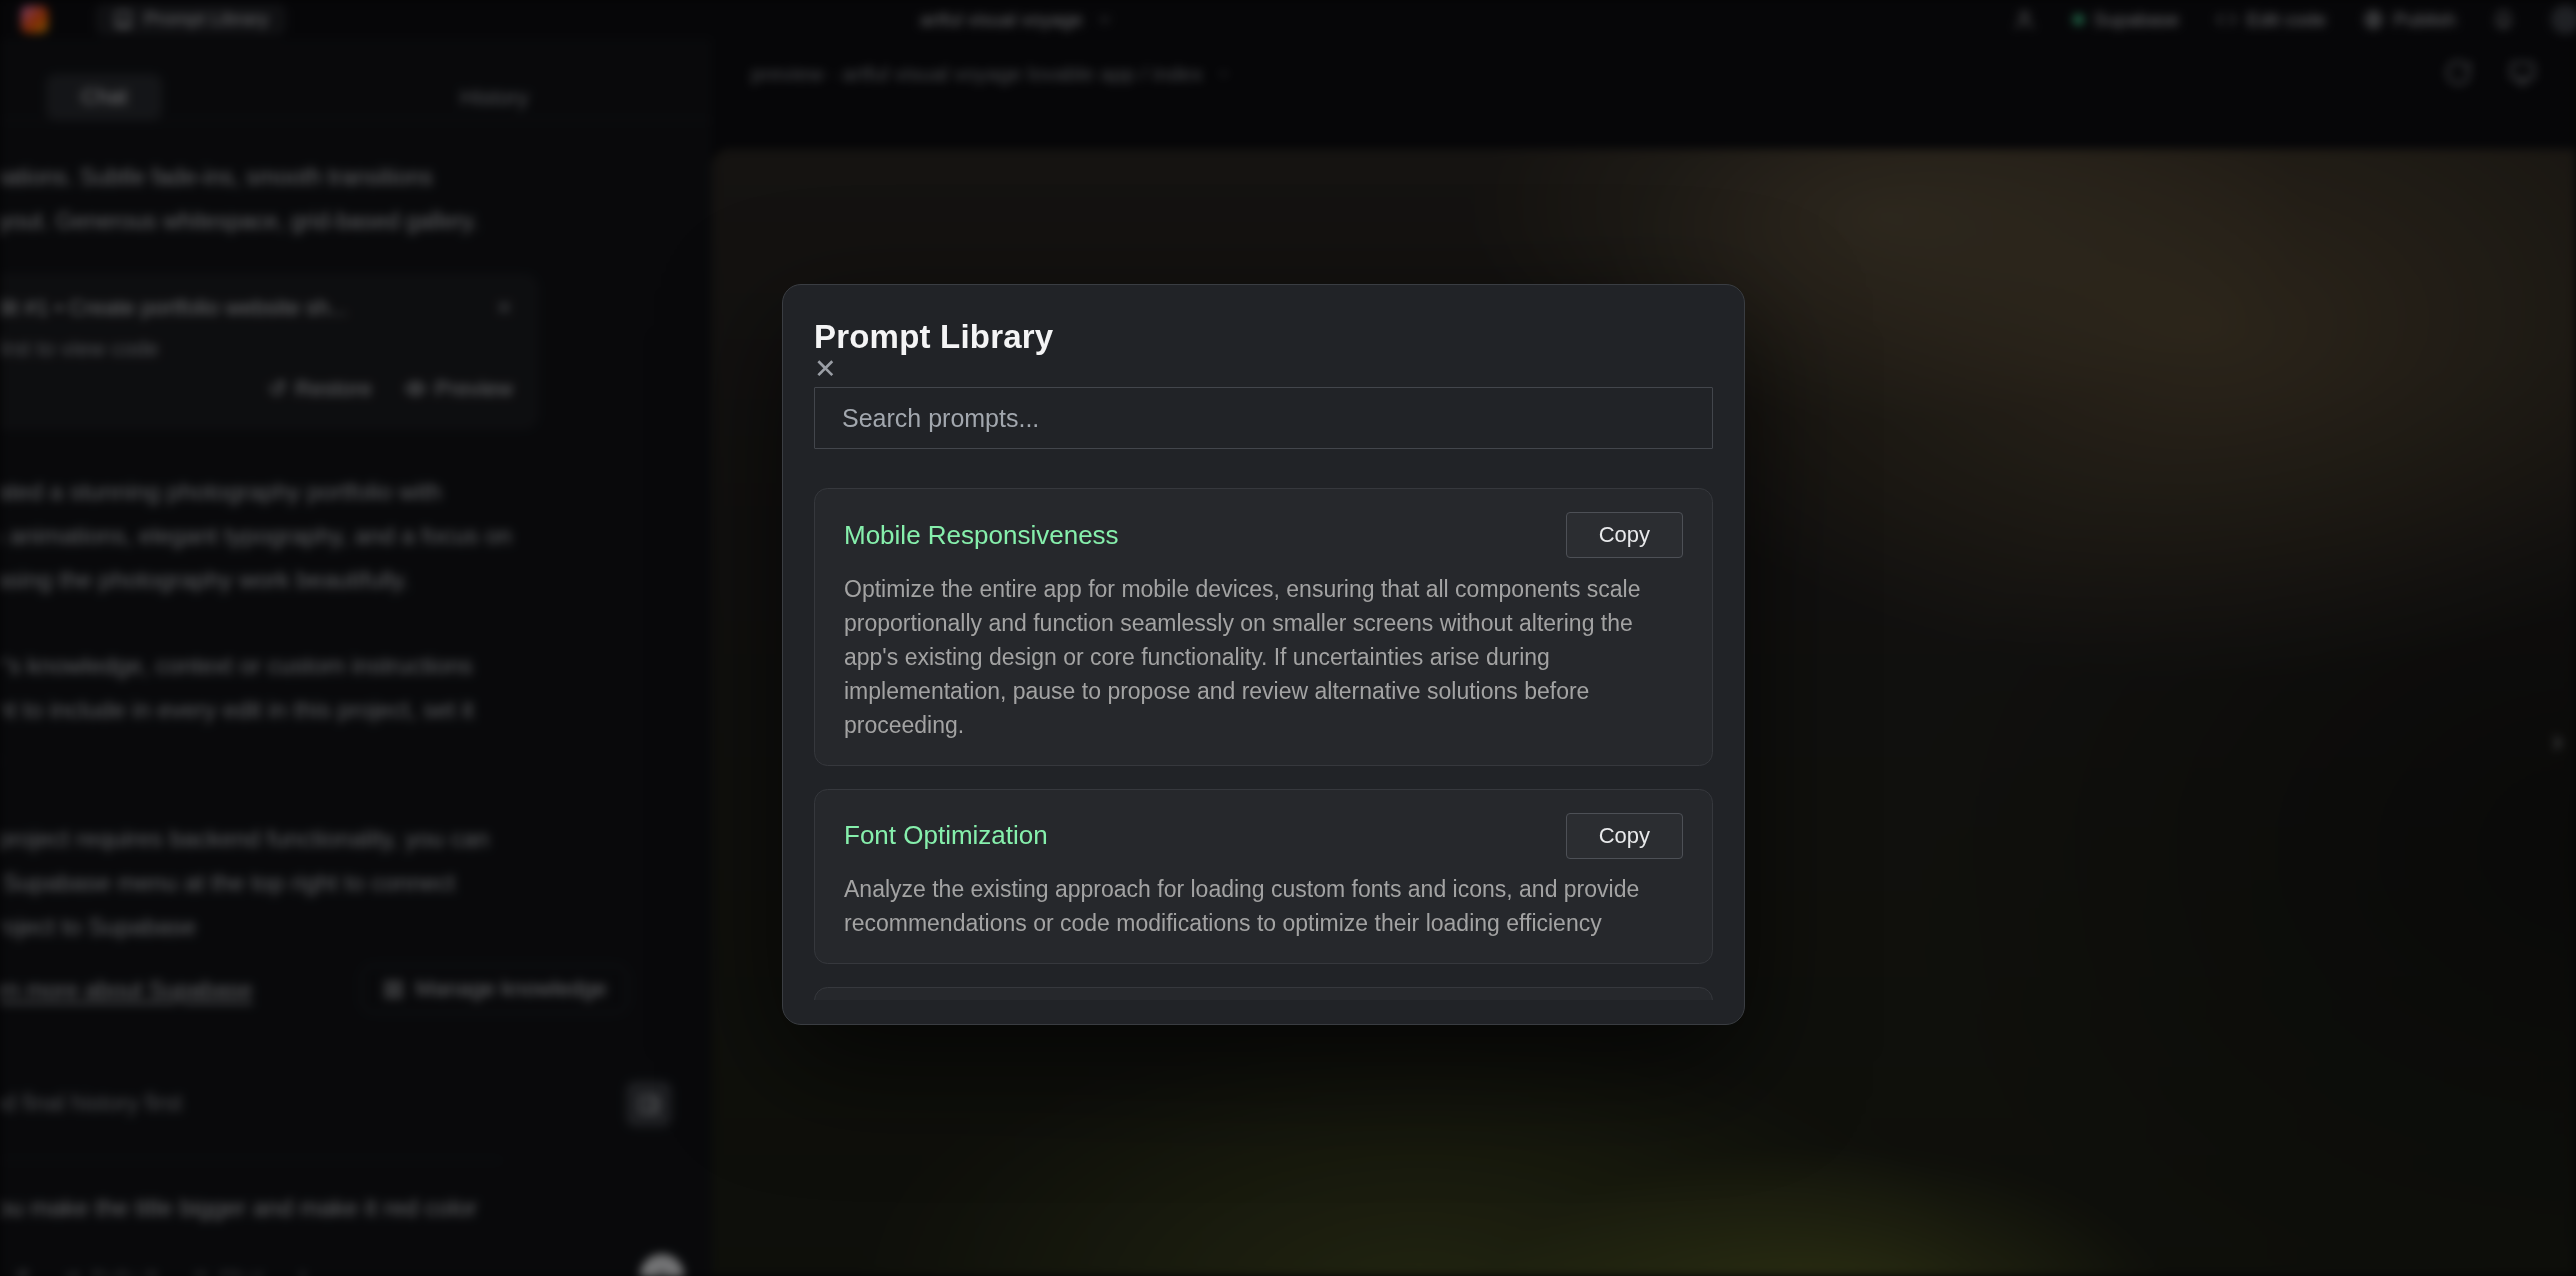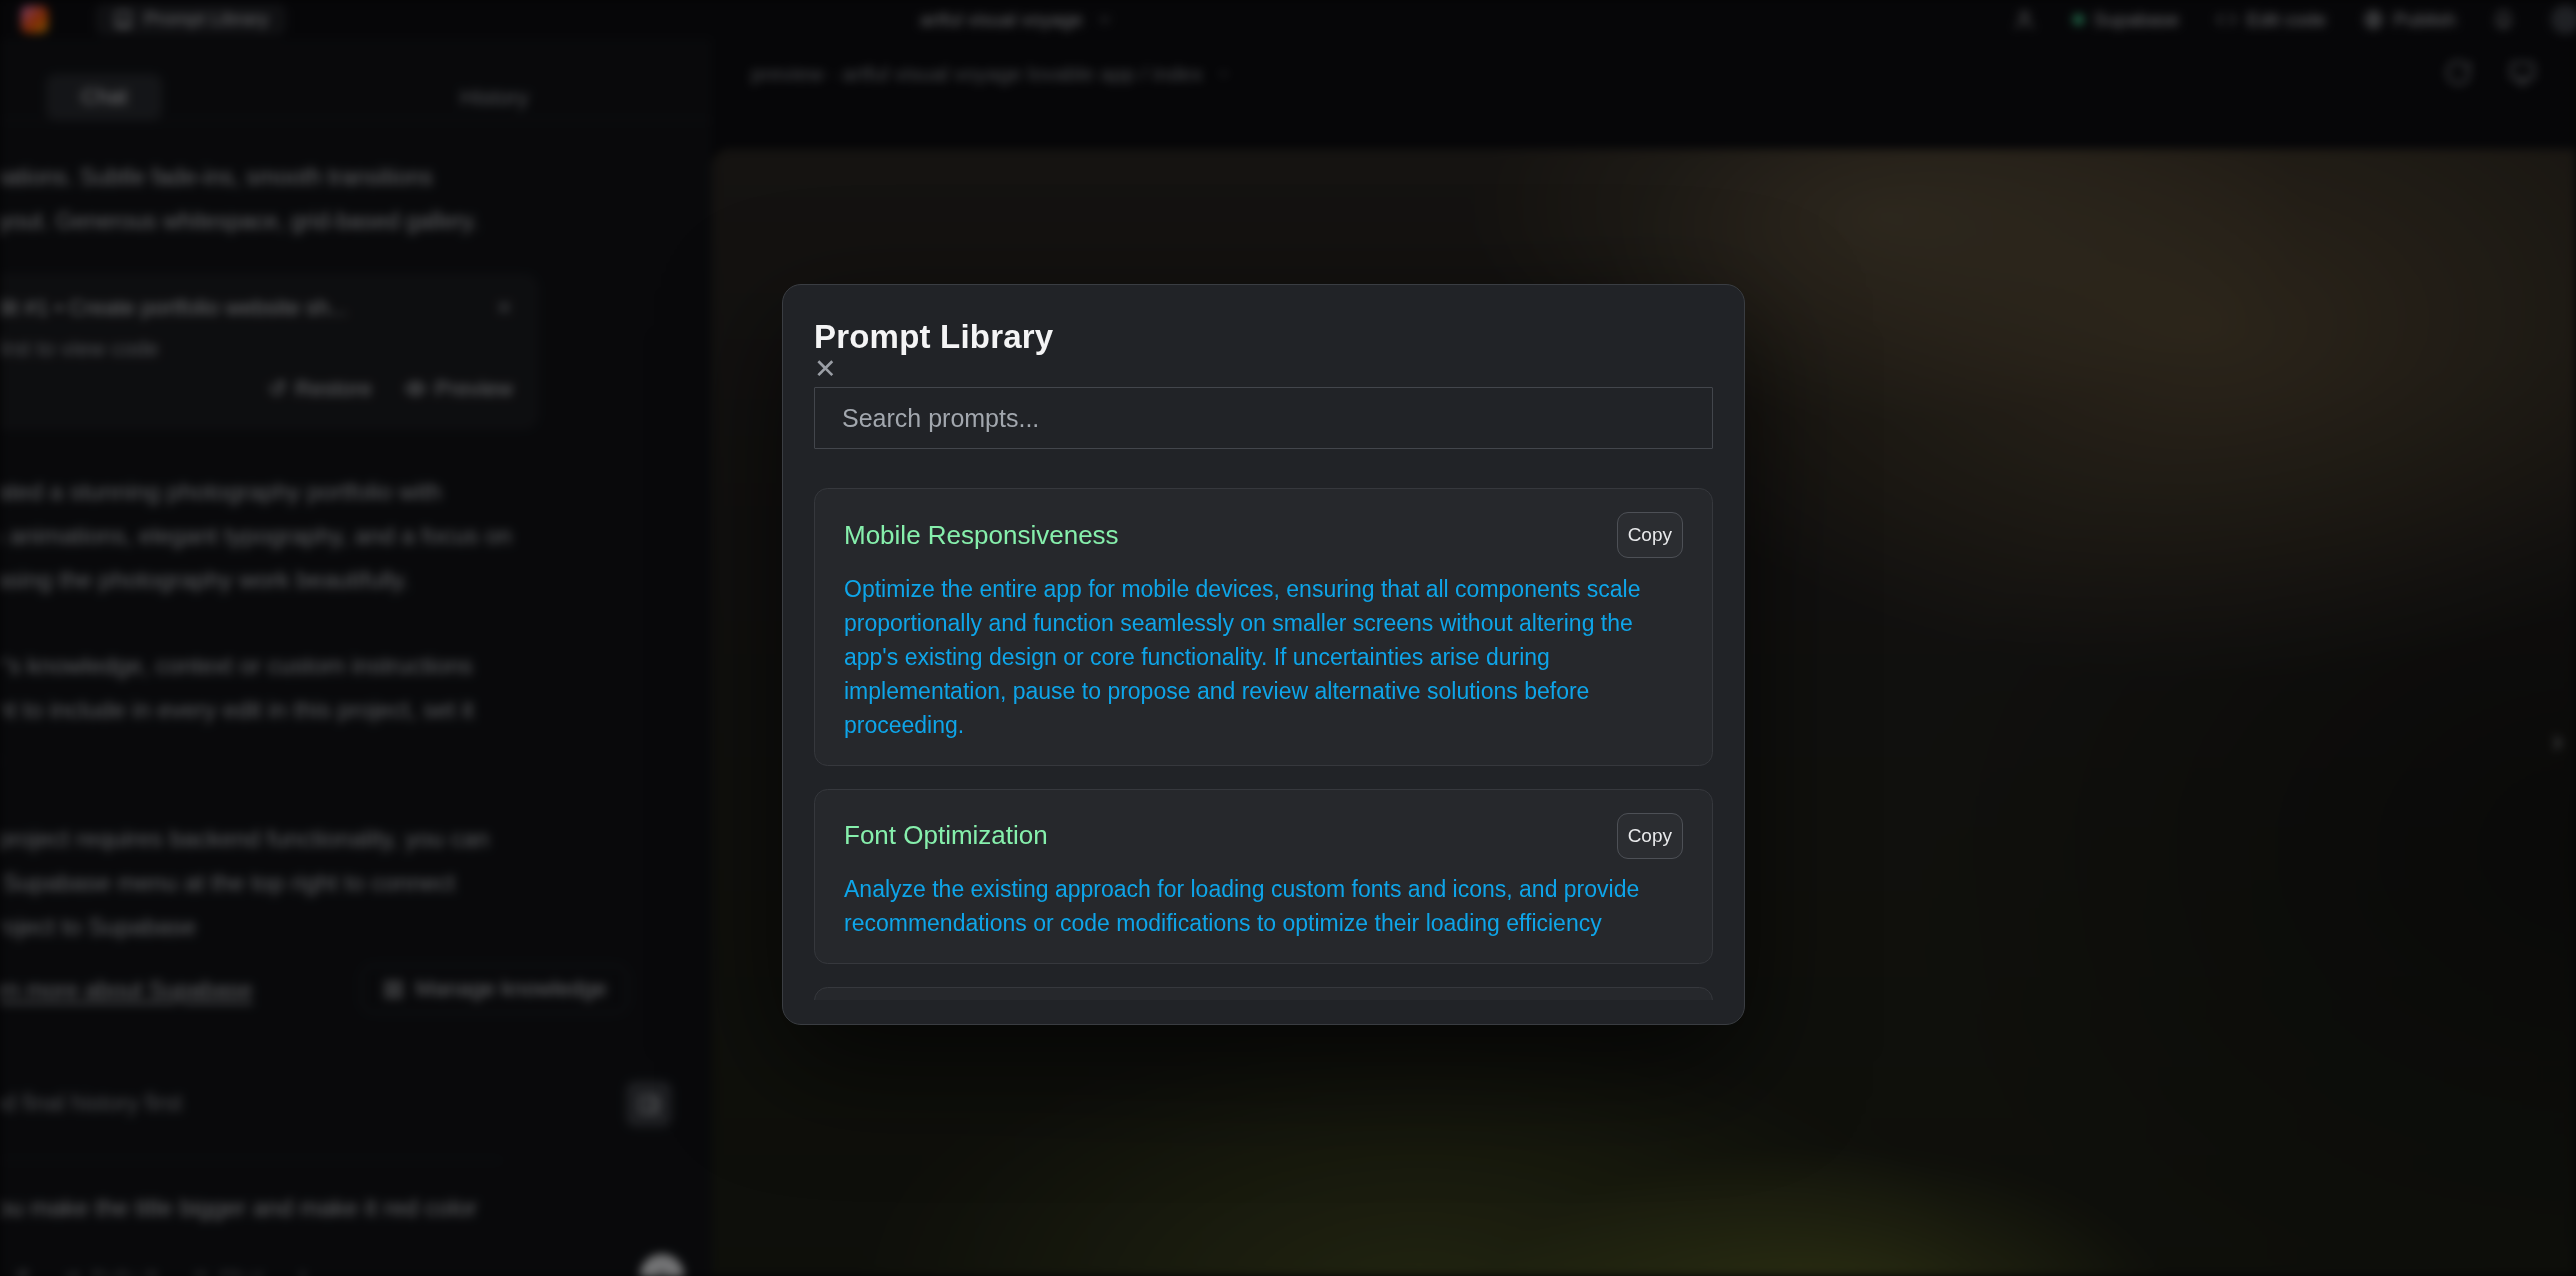--- a/index.html
+++ b/index.html
@@ -89,23 +89,23 @@
   .modal-close{font-size:27px;color:#9a9ea5;line-height:1;}
   .search{margin-top:27px;width:100%;height:62px;box-sizing:border-box;background:#212327;
         border:1px solid #43464c;border-radius:1px;padding:0 27px;font-size:25px;color:#e4e4e7;
         font-family:"Liberation Sans",sans-serif;outline:none;}
   .search::placeholder{color:#a2a7ae;}
   .prompt-list{margin-top:39px;height:512px;overflow:hidden;display:flex;flex-direction:column;gap:23px;}
   .prompt-card{flex-shrink:0;background:#26282c;border:1px solid #36383d;border-radius:13.5px;
         padding:23px 29px;box-sizing:border-box;}
   .pc-head{display:flex;justify-content:space-between;align-items:center;}
   .pc-title{font-size:26px;font-weight:500;color:#86efac;}
-  .copy-btn{height:44px;padding:0 10px;border:1px solid #4d5056;border-radius:11px;background:#2b2d31;
-        color:#e8e9eb;font-size:19px;display:flex;align-items:center;}
-  .pc-desc{margin-top:13.5px;font-size:23px;line-height:34px;color:#0ea5e9;}
+  .copy-btn{height:44px;padding:0 32px;border:1px solid #4d5056;border-radius:4px;background:#2b2d31;
+        color:#e8e9eb;font-size:22px;display:flex;align-items:center;}
+  .pc-desc{margin-top:13.5px;font-size:23px;line-height:34px;color:#a3a3a3;}
   .prompt-card.stub{height:87px;}
 </style>
 </head>
 <body>
 
 <div class="screen">
 
   <div class="backdrop">
 
     <div class="topbar">

